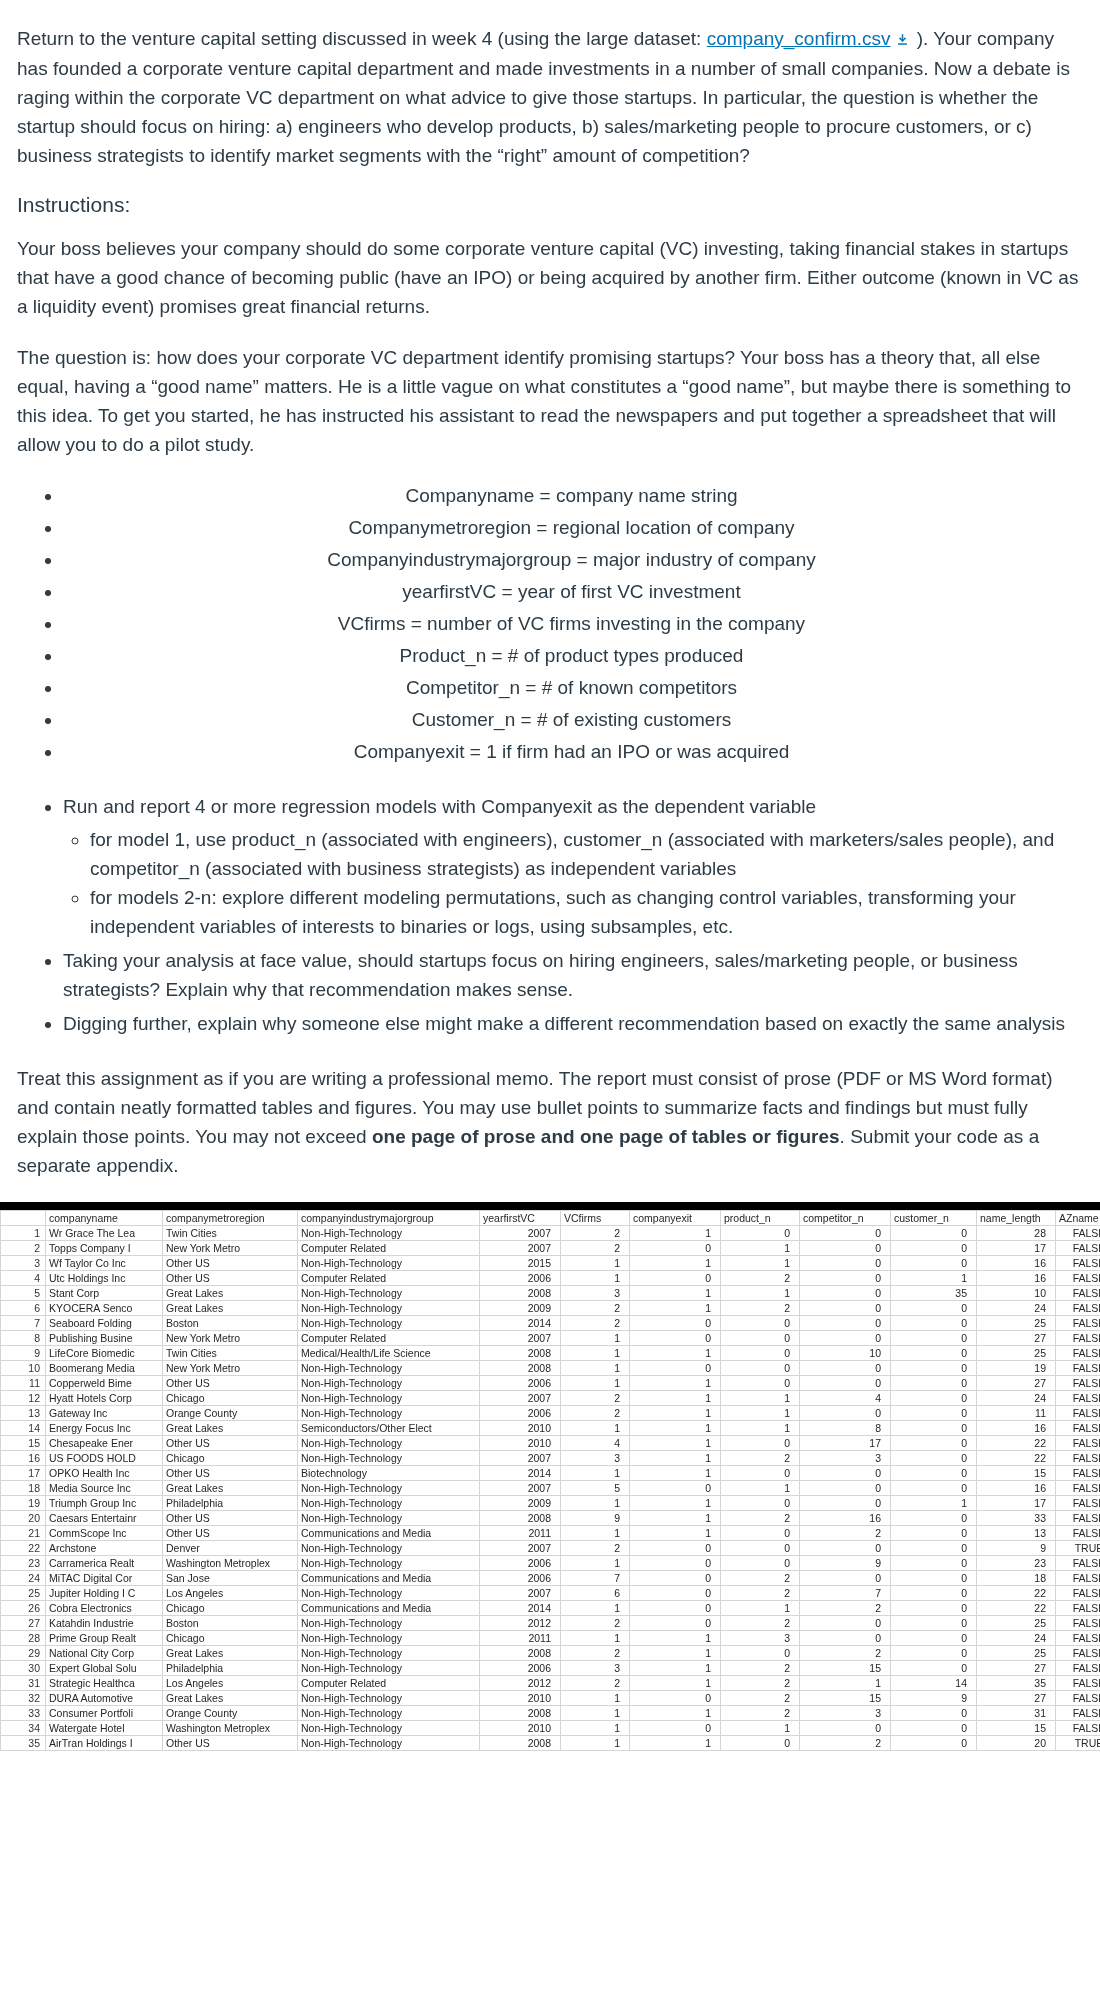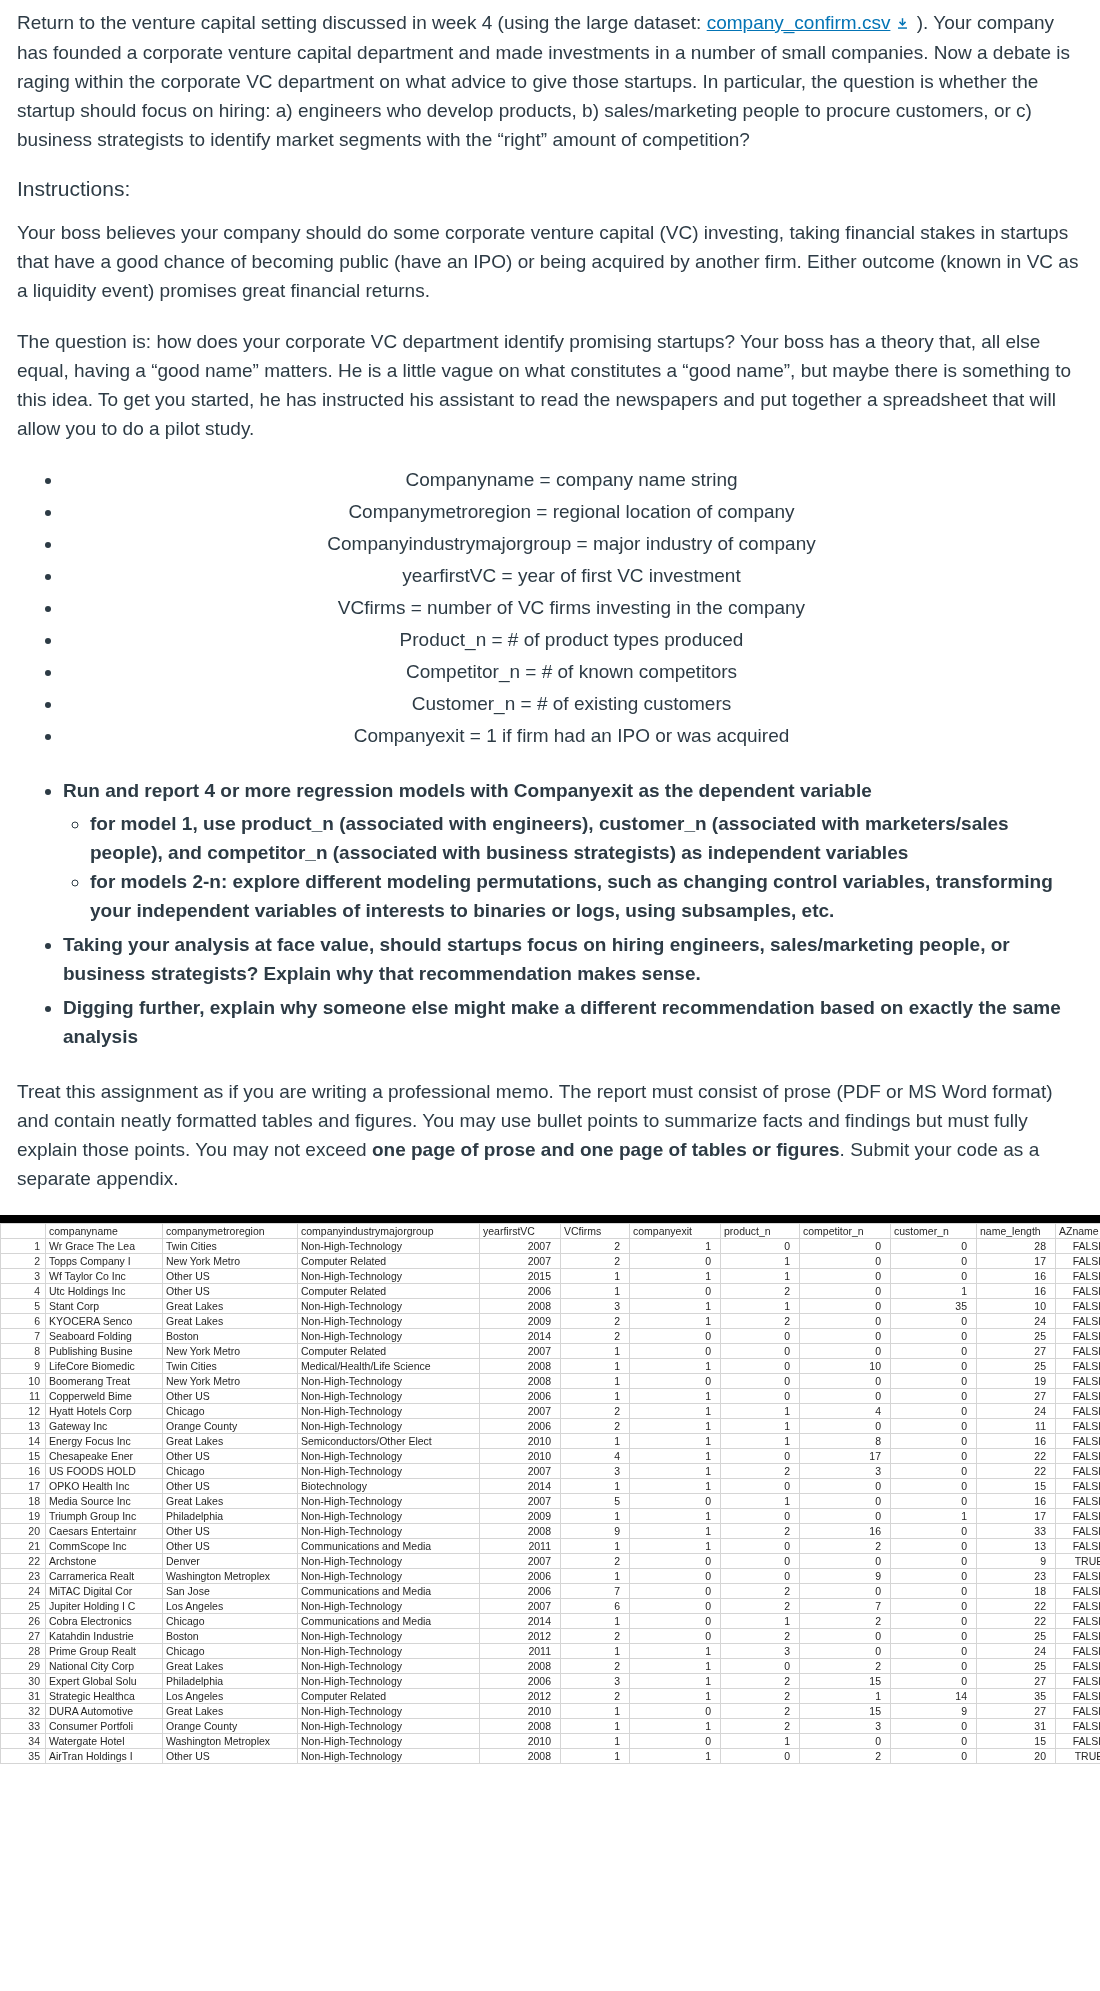--- a/index.html
+++ b/index.html
@@ -1,31 +1,31 @@
 <!DOCTYPE html>
 <html><head>
 <meta charset="utf-8">
 <style>
   html, body { margin:0; padding:0; }
   body {
     width:1100px; height:1991px; overflow:hidden;
     background:#ffffff; color:#2d3b45;
     font-family:"Liberation Sans", sans-serif;
   }
-  .content { padding:8px 20px 0 17px; font-size:19px; line-height:29px; }
+  .content { padding:24px 20px 0 17px; font-size:19px; line-height:29px; }
   .content p { margin:0 0 22px 0; }
   h2 { font-size:21px; line-height:26px; margin:14px 0 16px 0; color:#2d3b45; font-weight:normal; }
   h2.indented { margin-left:9px; }
   h2.submission-h { margin-top:30px; }
   a.file-link { color:#0374b5; text-decoration:underline; cursor:pointer; }
   .dl-icon { display:inline-block; vertical-align:-1px; margin:0 2px 0 6px; }
   ul.vars { list-style:disc; margin:0 0 26px 0; padding-left:46px; }
   ul.vars li { margin-bottom:3px;text-align:center; }
   ul.tasks { list-style:disc; margin:0 0 26px 0; padding-left:46px; }
-  ul.tasks > li { margin-bottom:5px;font-weight:bold; }
+  ul.tasks > li { margin-bottom:5px; }
   ul.subs { list-style:circle; margin:4px 0 3px 0; padding-left:27px; }
   .submission-p { margin-bottom:20px; }
   .submission-p strong { font-weight:bold; }
 
   .sheet { width:1100px; }
   .sheet-topbar { height:8px; background:#000000; }
   .sheet table { border-collapse:collapse; table-layout:fixed; width:1100px;
                  font-size:10.5px; color:#262626; }
   .sheet th, .sheet td {
     border:1px solid #d5d5d5; height:14px; line-height:14px;
@@ -228,21 +228,21 @@
           <td class="c4 num">1</td>
           <td class="c5 num">1</td>
           <td class="c6 num">0</td>
           <td class="c7 num">10</td>
           <td class="c8 num">0</td>
           <td class="c9 num">25</td>
           <td class="c10 bool">FALSE</td>
         </tr>
         <tr>
           <td class="rn">10</td>
-          <td class="c0 text">Boomerang Treat</td>
+          <td class="c0 text">Boomerang Media</td>
           <td class="c1 text">New York Metro</td>
           <td class="c2 text">Non-High-Technology</td>
           <td class="c3 num">2008</td>
           <td class="c4 num">1</td>
           <td class="c5 num">0</td>
           <td class="c6 num">0</td>
           <td class="c7 num">0</td>
           <td class="c8 num">0</td>
           <td class="c9 num">19</td>
           <td class="c10 bool">FALSE</td>

